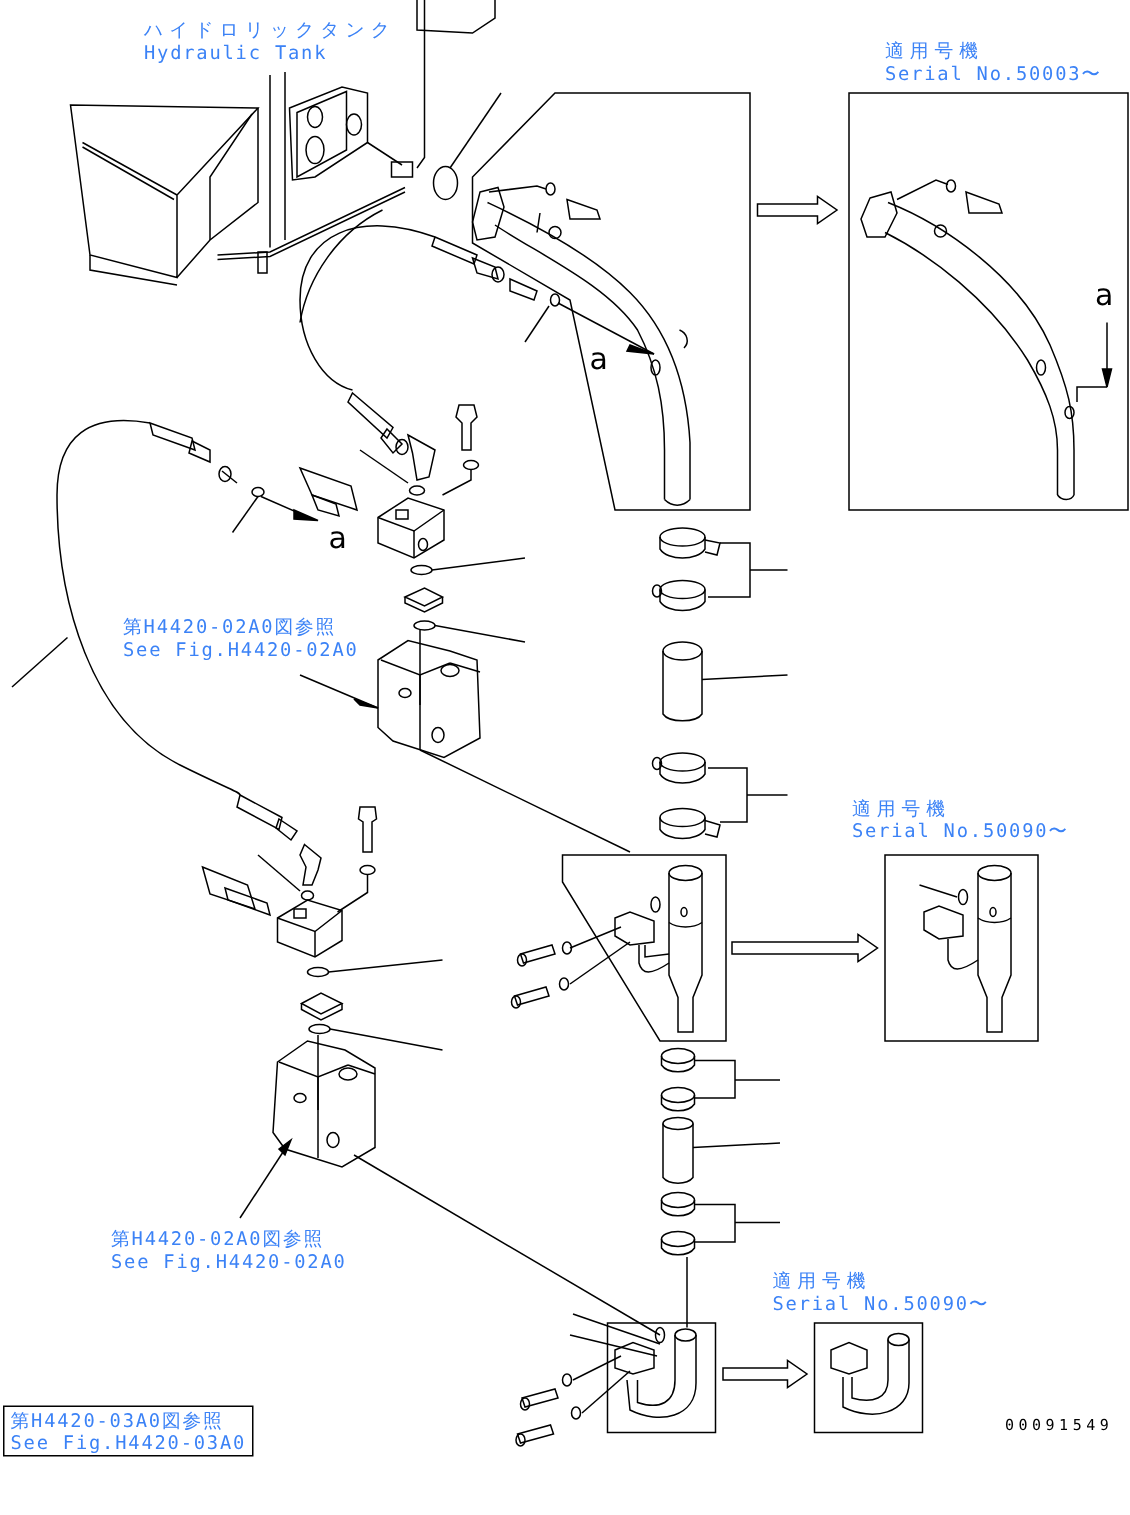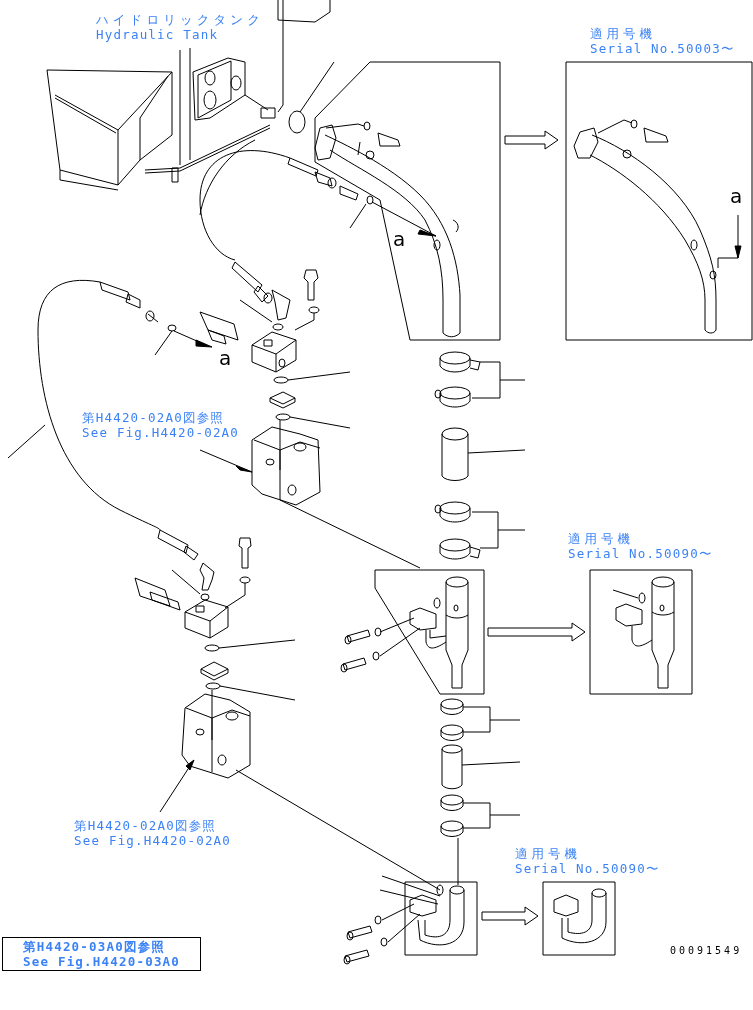--- a/index.html
+++ b/index.html
@@ -4,21 +4,21 @@
 <style>
   html, body { margin: 0; padding: 0; background: #ffffff; }
   body { width: 753px; height: 1010px; position: relative; overflow: hidden; font-family: "DejaVu Sans Mono", monospace; color: #000; }
   svg#drawing { position: absolute; left: 0; top: 0; width: 753px; height: 1010px; }
   svg#drawing * { vector-effect: non-scaling-stroke; }
   .ln { fill: none; stroke: #000; stroke-width: 1; }
   .fillw { fill: #fff; stroke: #000; stroke-width: 1; }
   .fillk { fill: #000; stroke: #000; stroke-width: 1; }
   .lbl { position: absolute; font-family: "DejaVu Sans Mono", monospace; font-size: 12.5px; line-height: 15px; letter-spacing: 1.2px; white-space: nowrap; color: #3b82f6; }
   .lbl .jp { letter-spacing: 4px; }
-  .ref-box { border: 1px solid #000; padding: 1px 20px; background: #fff; font-weight: bold; }
+  .ref-box { border: 1px solid #000; padding: 1px 4px; background: #fff; }
   .callout { position: absolute; font-family: "DejaVu Sans", sans-serif; font-size: 20px; line-height: 20px; color: #000; }
   .docnum { position: absolute; font-family: "DejaVu Sans Mono", monospace; font-size: 10px; letter-spacing: 3px; }
 </style>
 </head>
 <body>
 
 <svg id="drawing" viewBox="0 0 753 1010" xmlns="http://www.w3.org/2000/svg">
 
   <g>
     <path class="ln" d="M47,70 L172,72 L118,130 L118,185 L60,170 Z"></path>

